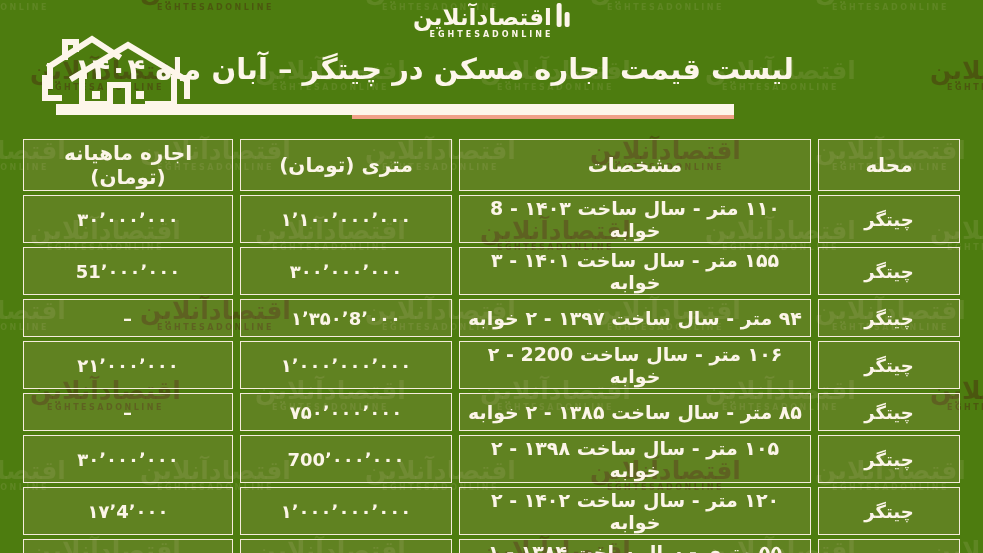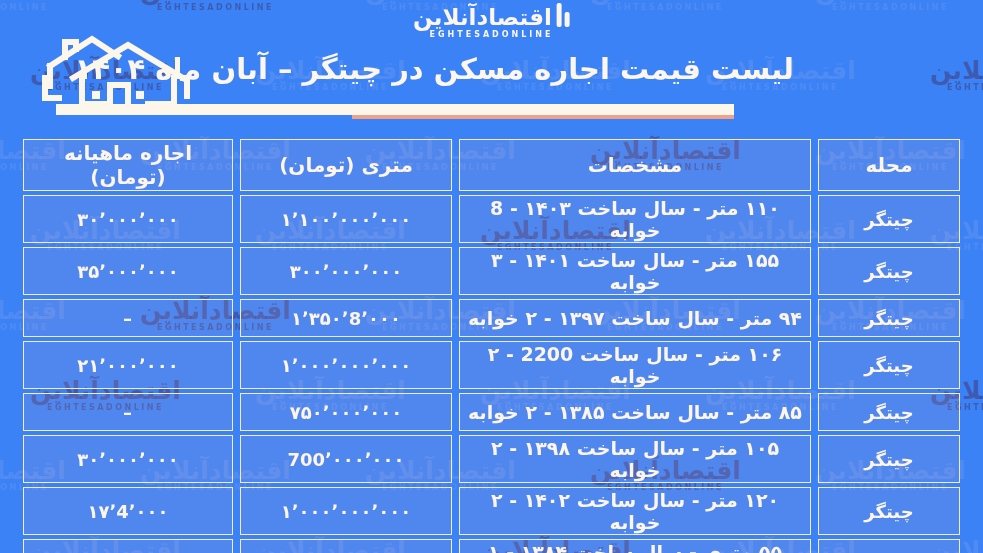--- a/index.html
+++ b/index.html
@@ -1,17 +1,17 @@
 <!DOCTYPE html>
 <html lang="fa"><head>
 <meta charset="utf-8">
 <style>
   html,body{margin:0;padding:0;background:#7e0a1d;}
   .page{position:relative;width:983px;height:553px;overflow:hidden;
-        background:#3b82f6;font-family:"DejaVu Sans",sans-serif;direction:rtl;}
+        background:#4d7c0f;font-family:"DejaVu Sans",sans-serif;direction:rtl;}
   
   .watermark-layer{position:absolute;inset:0;overflow:hidden;z-index:1;}
   .wm{position:absolute;text-align:center;pointer-events:none;line-height:1.05;white-space:nowrap;}
   .wm span{display:block;font-weight:bold;}
   .wm-fa{font-size:25px;}
   .wm-en{font-size:8px;letter-spacing:2.5px;}
   .wm-light{color:rgba(255,228,218,0.10);}
   .wm-dark{color:rgba(72,2,15,0.30);}
   
   .content{position:absolute;inset:0;z-index:2;}
@@ -259,21 +259,21 @@
             <tr>
               <td class="neighborhood">چیتگر</td>
               <td class="specs">۱۱۰ متر - سال ساخت ۱۴۰۳ - 8 خوابه</td>
               <td class="deposit">۱٬۱۰۰٬۰۰۰٬۰۰۰</td>
               <td class="rent">۳۰٬۰۰۰٬۰۰۰</td>
             </tr>
             <tr>
               <td class="neighborhood">چیتگر</td>
               <td class="specs">۱۵۵ متر - سال ساخت ۱۴۰۱ - ۳ خوابه</td>
               <td class="deposit">۳۰۰٬۰۰۰٬۰۰۰</td>
-              <td class="rent">۳۵٬۰۰۰٬۰۰۰</td>
+              <td class="rent">51٬۰۰۰٬۰۰۰</td>
             </tr>
             <tr>
               <td class="neighborhood">چیتگر</td>
               <td class="specs">۹۴ متر - سال ساخت ۱۳۹۷ - ۲ خوابه</td>
               <td class="deposit">۱٬۳۵۰٬8٬۰۰۰</td>
               <td class="rent">–</td>
             </tr>
             <tr>
               <td class="neighborhood">چیتگر</td>
               <td class="specs">۱۰۶ متر - سال ساخت 2200 - ۲ خوابه</td>

